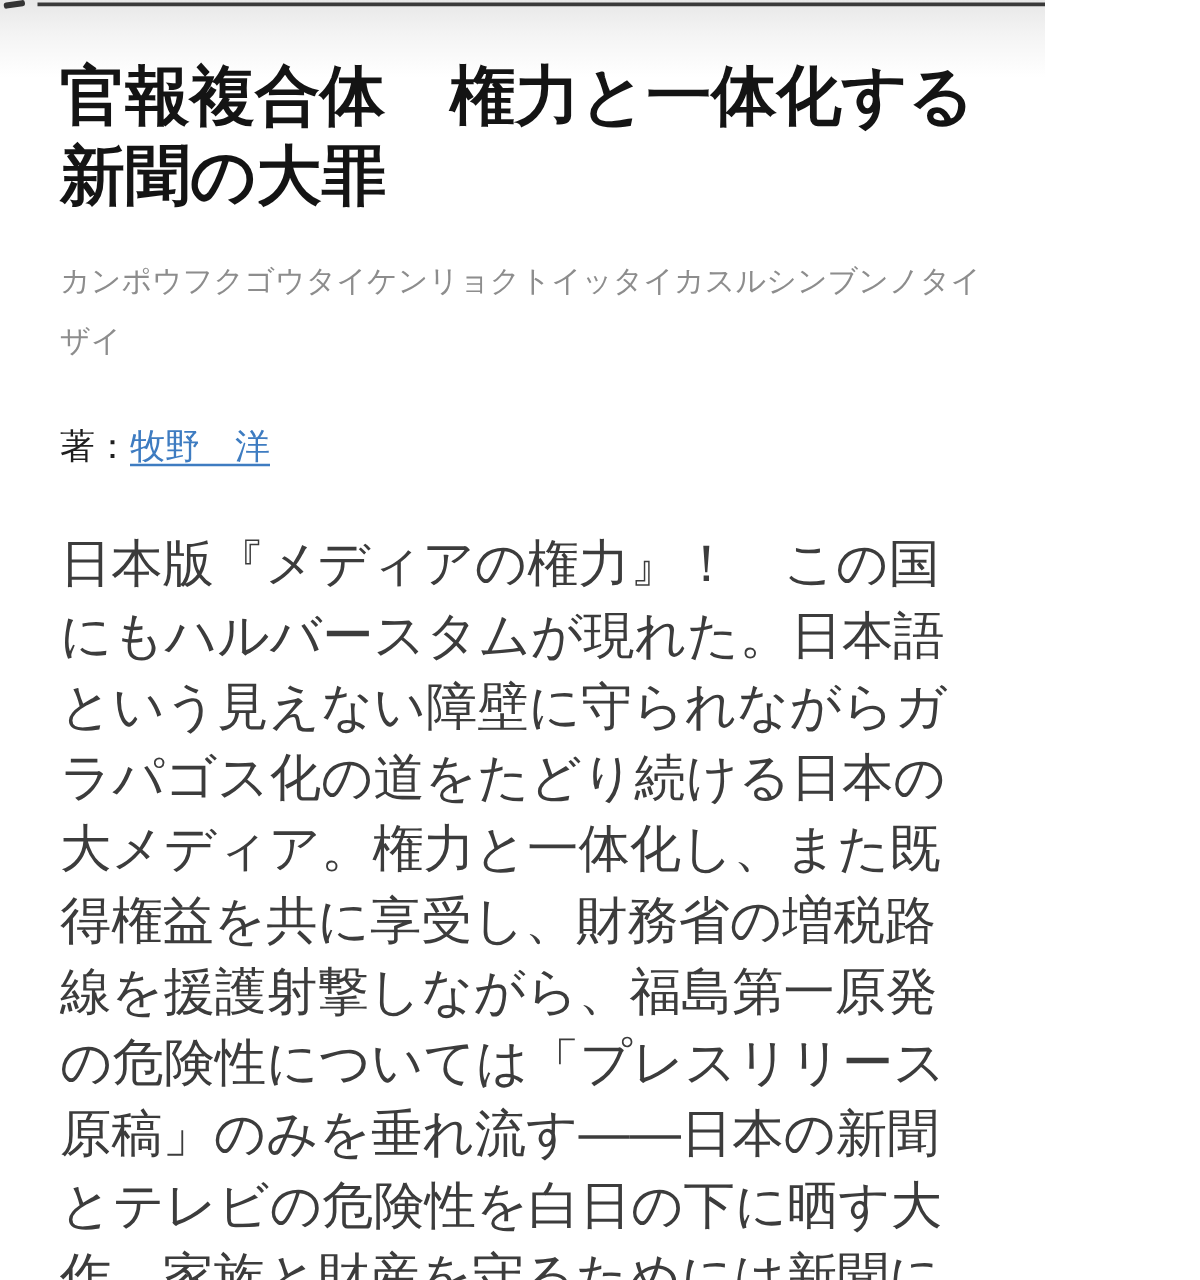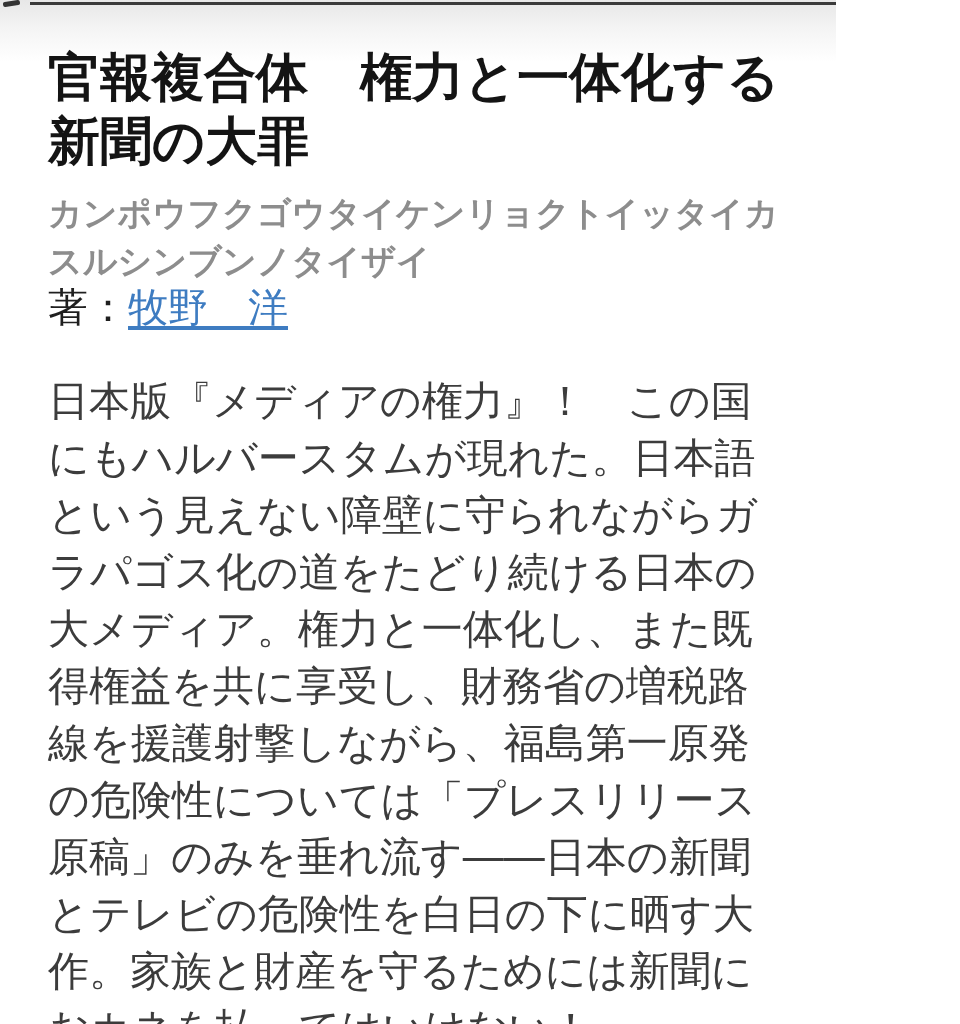--- a/index.html
+++ b/index.html
@@ -47,29 +47,30 @@
   .book-title {
     margin-top: 45px;
     font-size: 52px;
     line-height: 64px;
     font-weight: 700;
     color: var(--title-color, #141414);
     letter-spacing: 0px;
   }
 
   .book-kana {
-    margin-top: 16px;
-    font-size: 34px;
+    margin-top: 28px;
+    font-size: 24px;
     line-height: 48px;
-    font-weight: 700;
+    font-weight: 400;
     color: var(--kana-color, #8d8d8d);
   }
 
   .author-row {
-    font-size: 40px;
+    margin-top: 38px;
+    font-size: 28px;
     line-height: 44px;
     color: var(--text-color, #1f1f1f);
   }
   .author-link {
     color: var(--link-color, #3e7cc1);
     text-decoration: underline;
     text-underline-offset: 5px;
     cursor: pointer;
   }
 

